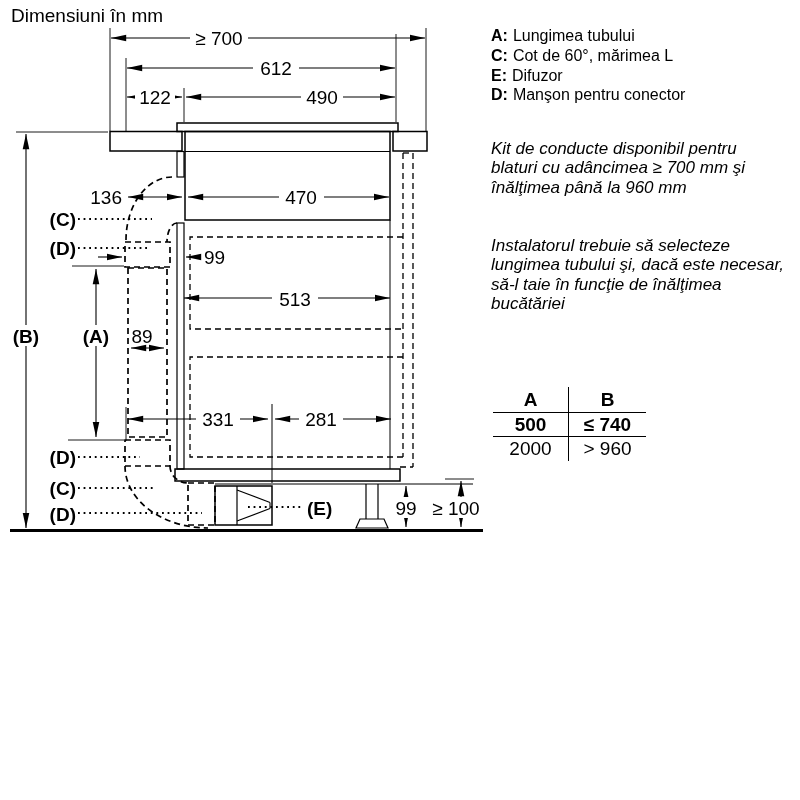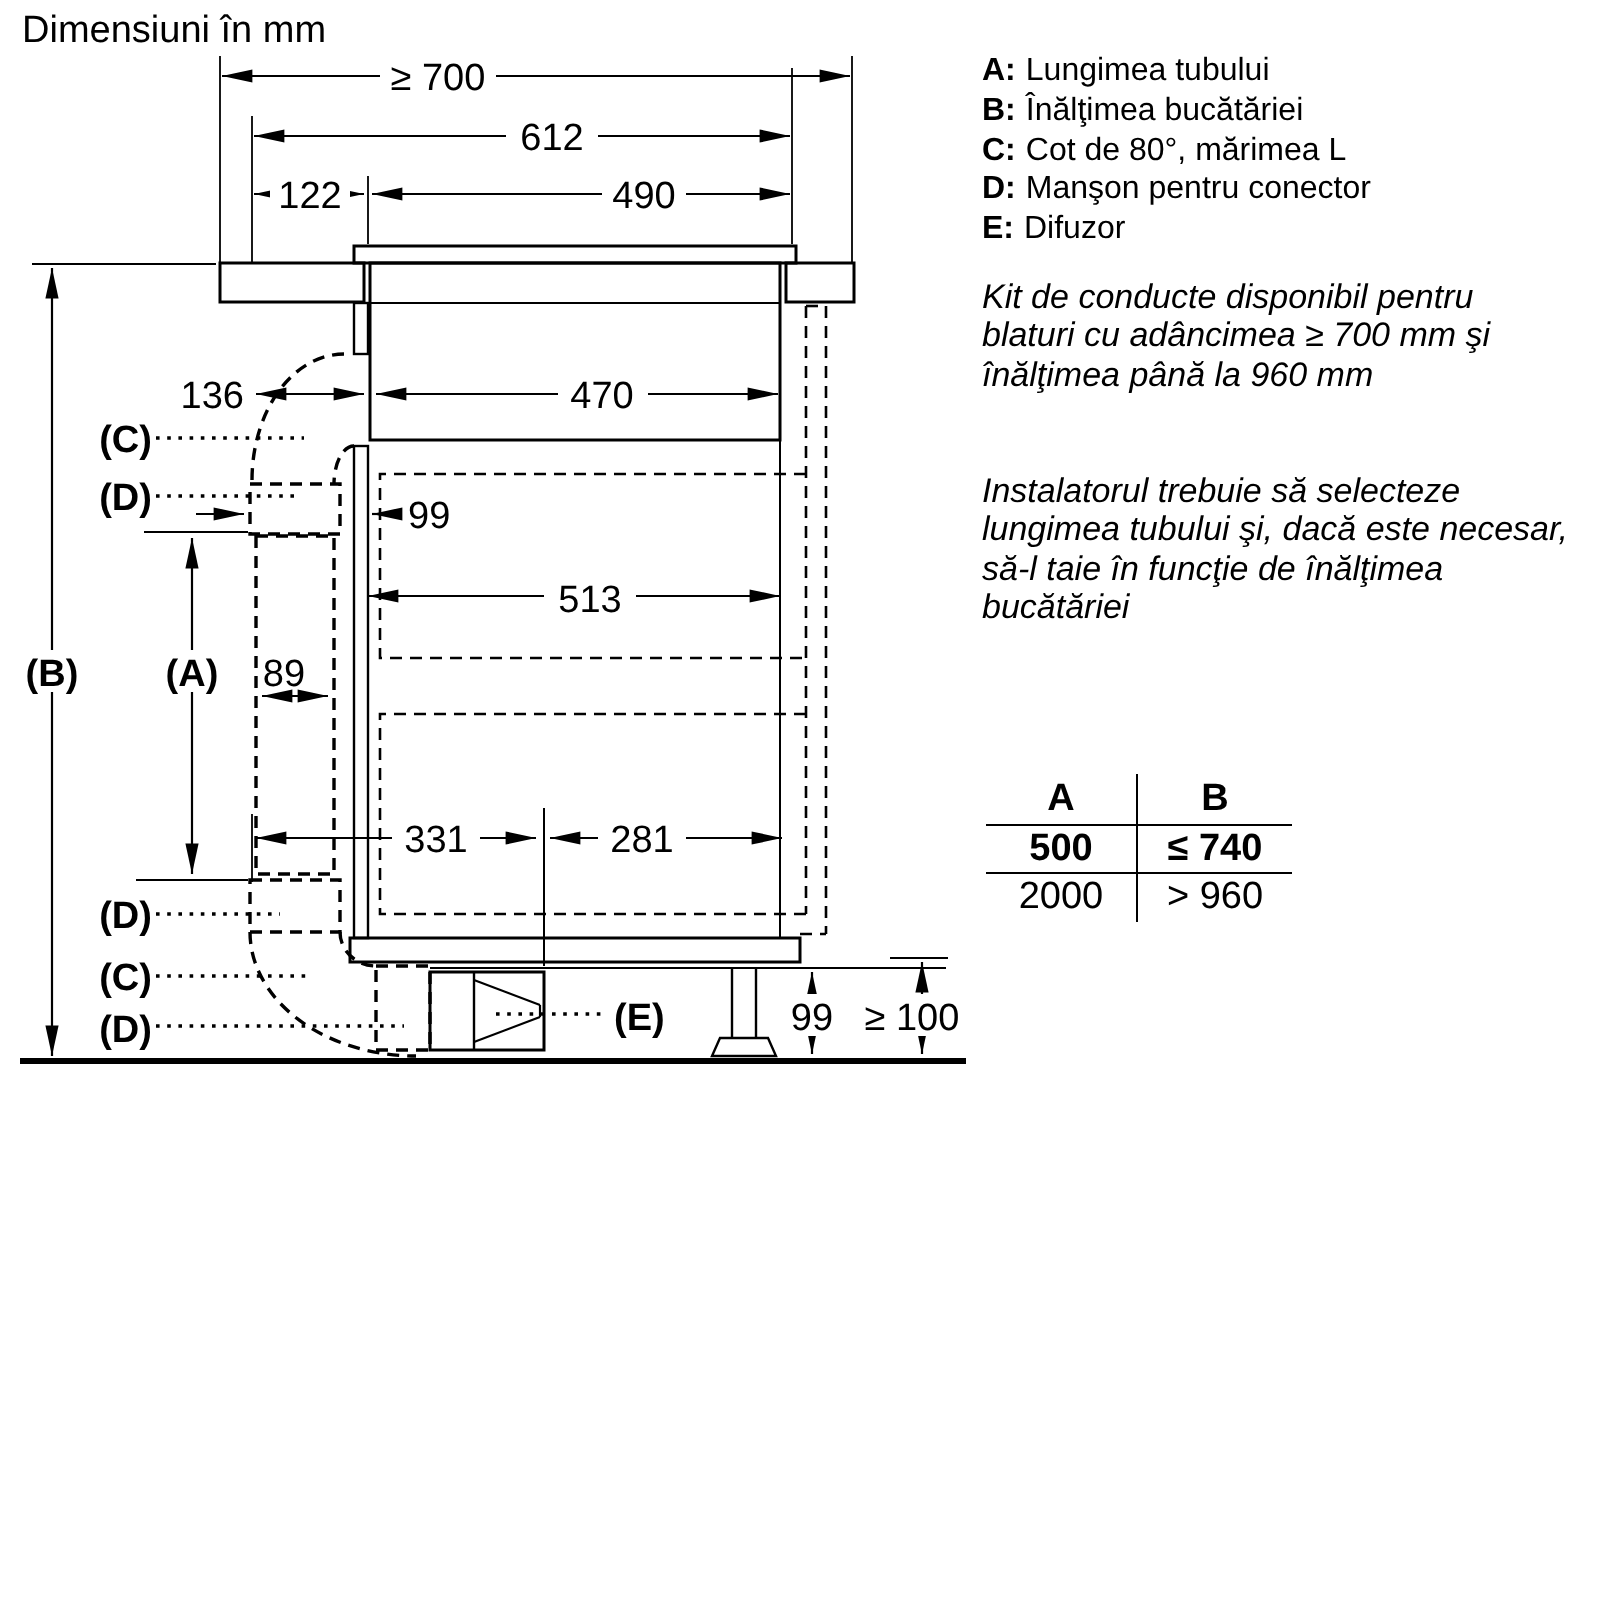--- a/index.html
+++ b/index.html
@@ -172,24 +172,23 @@
       <text class="lbl" x="76" y="255" text-anchor="end">(D)</text>
       <text class="lbl" x="76" y="464" text-anchor="end">(D)</text>
       <text class="lbl" x="76" y="495" text-anchor="end">(C)</text>
       <text class="lbl" x="76" y="521" text-anchor="end">(D)</text>
       <text class="lbl" x="307" y="515" text-anchor="start">(E)</text>
     </g>
   </svg>
 
   <div class="legend">
     <div class="lrow"><span class="lkey">A:</span><span>Lungimea tubului</span></div>
-    <div class="lrow"><span class="lkey">B:</span><span>Înălţimea bucătăriei</span></div>
-    <div class="lrow"><span class="lkey">C:</span><span>Cot de 80°, mărimea L</span></div>
+    <div class="lrow"><span class="lkey">C:</span><span>Cot de 60°, mărimea L</span></div>
+    <div class="lrow"><span class="lkey">E:</span><span>Difuzor</span></div>
     <div class="lrow"><span class="lkey">D:</span><span>Manşon pentru conector</span></div>
-    <div class="lrow"><span class="lkey">E:</span><span>Difuzor</span></div>
   </div>
 
   <div class="note note1">Kit de conducte disponibil pentru blaturi cu adâncimea ≥ 700 mm şi înălţimea până la 960 mm</div>
   <div class="note note2">Instalatorul trebuie să selecteze lungimea tubului şi, dacă este necesar, să-l taie în funcţie de înălţimea bucătăriei</div>
 
   <div class="spec-table">
     <div class="cell cb hh">A</div>
     <div class="cell cb cl hh">B</div>
     <div class="cell cb">500</div>
     <div class="cell cb cl">≤ 740</div>

